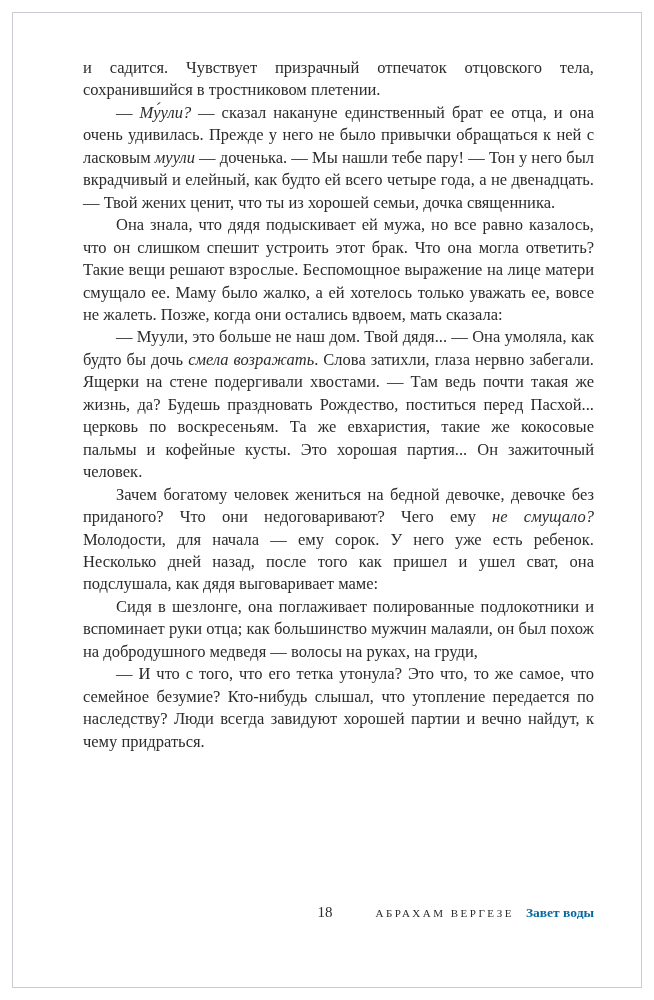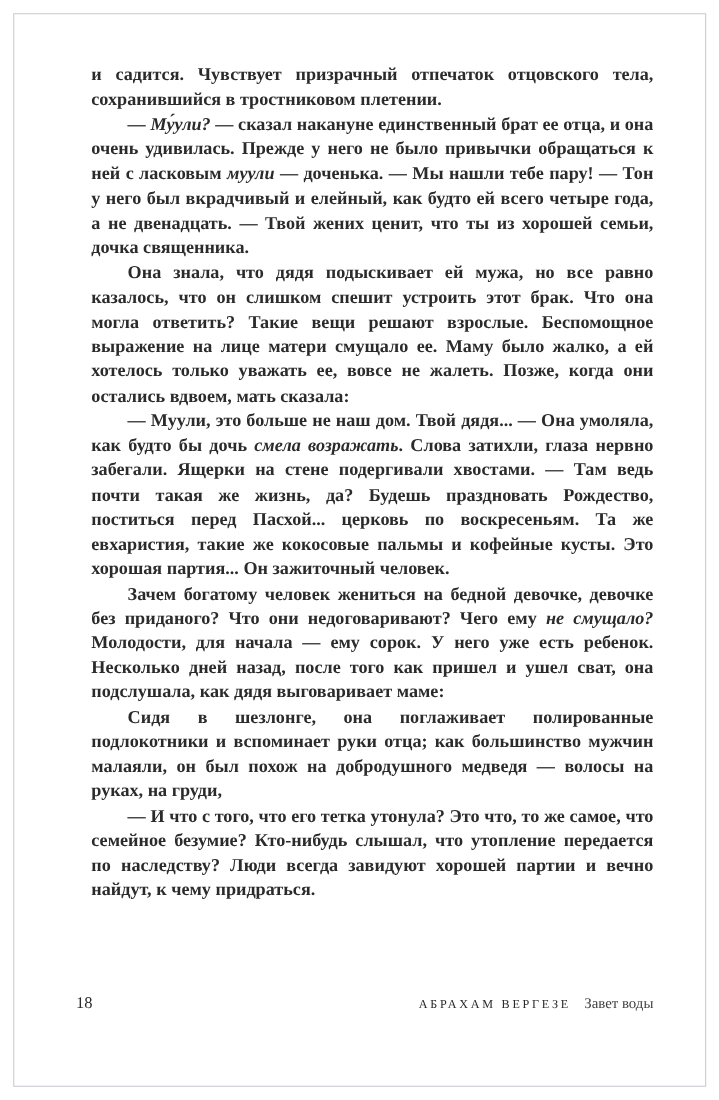--- a/index.html
+++ b/index.html
@@ -25,60 +25,59 @@
     pointer-events: none;
   }
   .text-block {
     position: absolute;
     left: 83px;
     top: 57px;
     width: 511px;
     font-size: 16.5px;
     line-height: 22.45px;
     text-align: justify;
-    font-weight: bold;
   }
   .text-block p {
     margin: 0;
     padding: 0;
     text-indent: 33px;
   }
   .text-block p.no-indent {
     text-indent: 0;
   }
   .italic {
     font-style: italic;
   }
   .footer {
     position: absolute;
-    left: 69px;
+    left: 79px;
     right: 60px;
     top: 903px;
     display: flex;
-    justify-content: space-between;
+    justify-content: flex-end;
     align-items: baseline;
     gap: 43px;
   }
   .page-number {
     font-size: 15px;
     color: #2b2b2b;
   }
   .running-title {
     white-space: nowrap;
   }
   .footer-author {
     font-size: 11px;
     letter-spacing: 2.5px;
     color: #2b2b2b;
   }
   .footer-book-title {
     font-size: 13.5px;
-    font-weight: normal;
+    font-weight: bold;
     margin-left: 8px;
-    color: #404040;
+    color: #0369a1;
   }
 </style>
 </head>
 <body>
 
 <div class="page">
   <div class="frame"></div>
 
   <main class="text-block">
       <p class="no-indent"><span>и садится. Чувствует призрачный отпечаток отцовского тела, сохранившийся в тростниковом плетении.</span></p>

